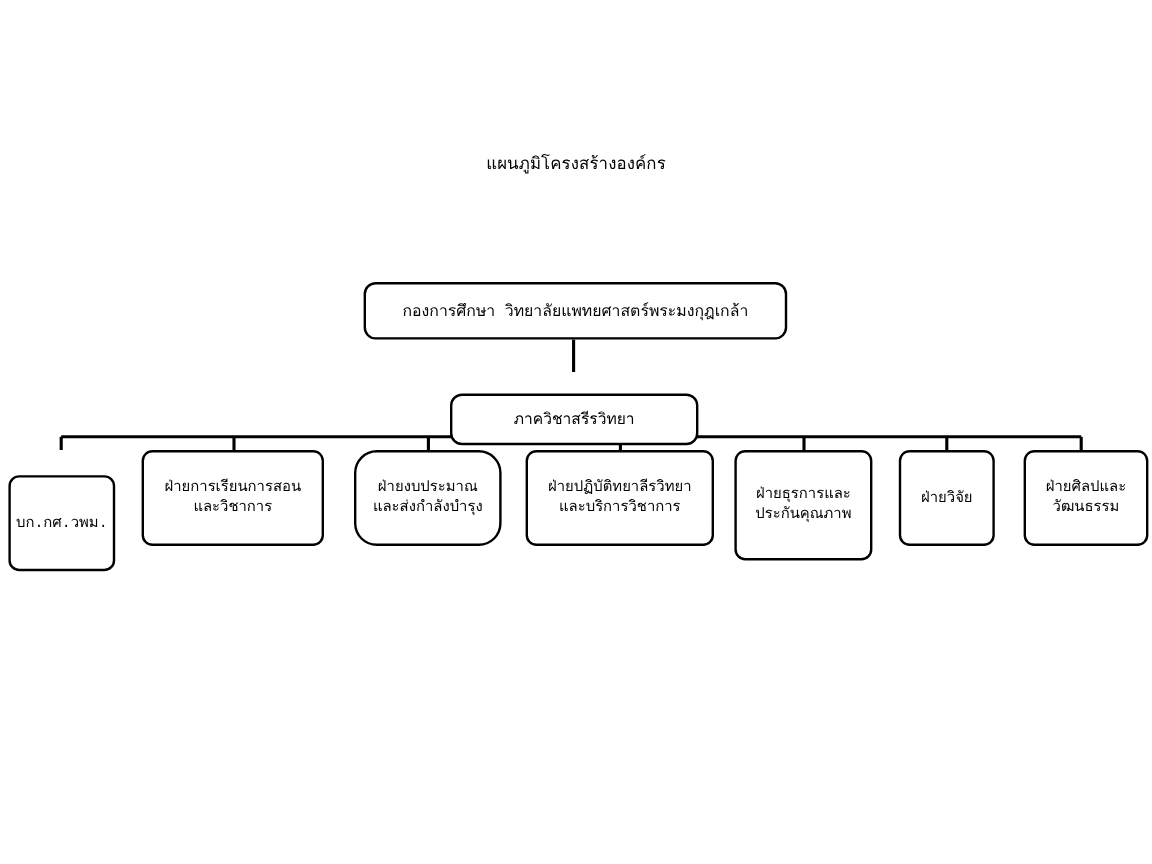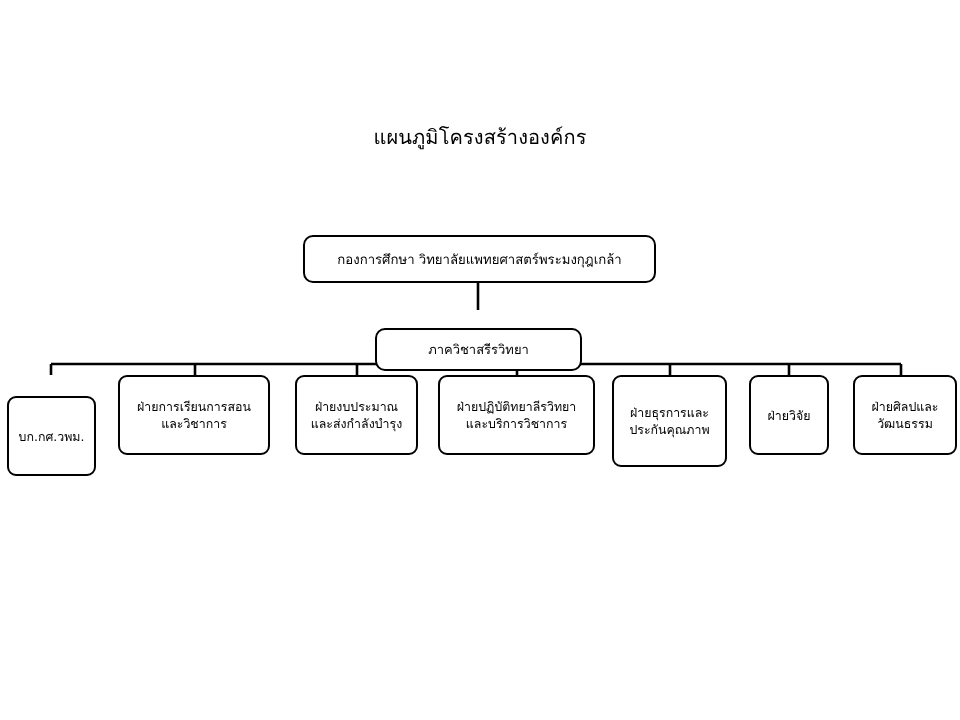--- a/index.html
+++ b/index.html
@@ -20,21 +20,21 @@
     overflow: hidden;
   }
 
   
   .chart-title {
     position: absolute;
     left: 0;
     top: 126px;
     width: 960px;
     text-align: center;
-    font-size: 20px;
+    font-size: 14px;
     line-height: 22px;
     color: #000000;
     letter-spacing: 0.1px;
     white-space: nowrap;
   }
 
   
   #connectors {
     position: absolute;
     left: 0;
@@ -53,20 +53,21 @@
     border-radius: 9px;
     display: flex;
     align-items: center;
     justify-content: center;
     text-align: center;
     font-size: 12.4px;
     line-height: 17px;
     color: #000000;
     padding: 2px 5px;
     z-index: 3;
+    font-family: Liberation Mono, monospace;
   }
   .node.root {
     font-size: 13.2px;
     border-radius: 10px;
     white-space: nowrap;
   }
   .node.dept {
     font-size: 13px;
     border-radius: 10px;
     white-space: nowrap;
@@ -112,21 +113,21 @@
 
   <div class="node" style="left:7px; top:396px; width:89px; height:80px;">
     <span class="node-label">บก.กศ.วพม.</span>
   </div>
 
   <div class="node" style="left:118px; top:375px; width:152px; height:80px;">
     <span class="node-label">ฝ่ายการเรียนการสอน
 และวิชาการ</span>
   </div>
 
-  <div class="node" style="left:295px; top:375px; width:123px; height:80px;">
+  <div class="node" style="left:295px; top:375px; width:123px; height:80px;border-radius:19px;">
     <span class="node-label">ฝ่ายงบประมาณ
 และส่งกำลังบำรุง</span>
   </div>
 
   <div class="node" style="left:438px; top:375px; width:157px; height:80px;">
     <span class="node-label">ฝ่ายปฏิบัติทยาลีรวิทยา
 และบริการวิชาการ</span>
   </div>
 
   <div class="node" style="left:612px; top:375px; width:115px; height:92px;">

